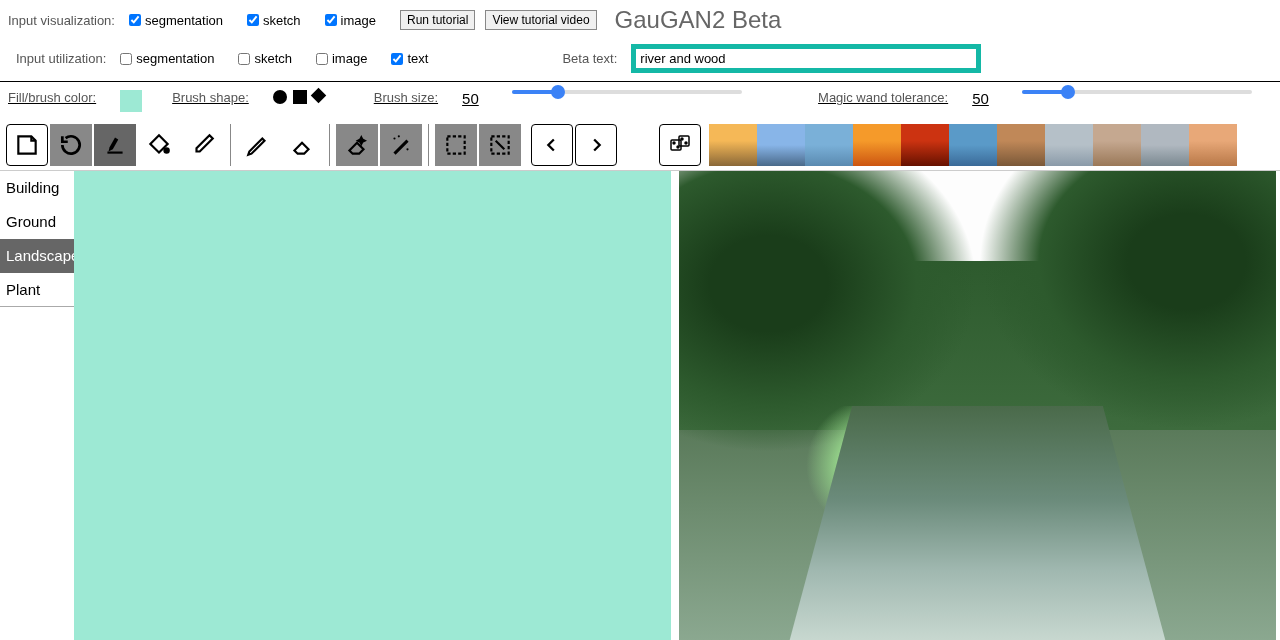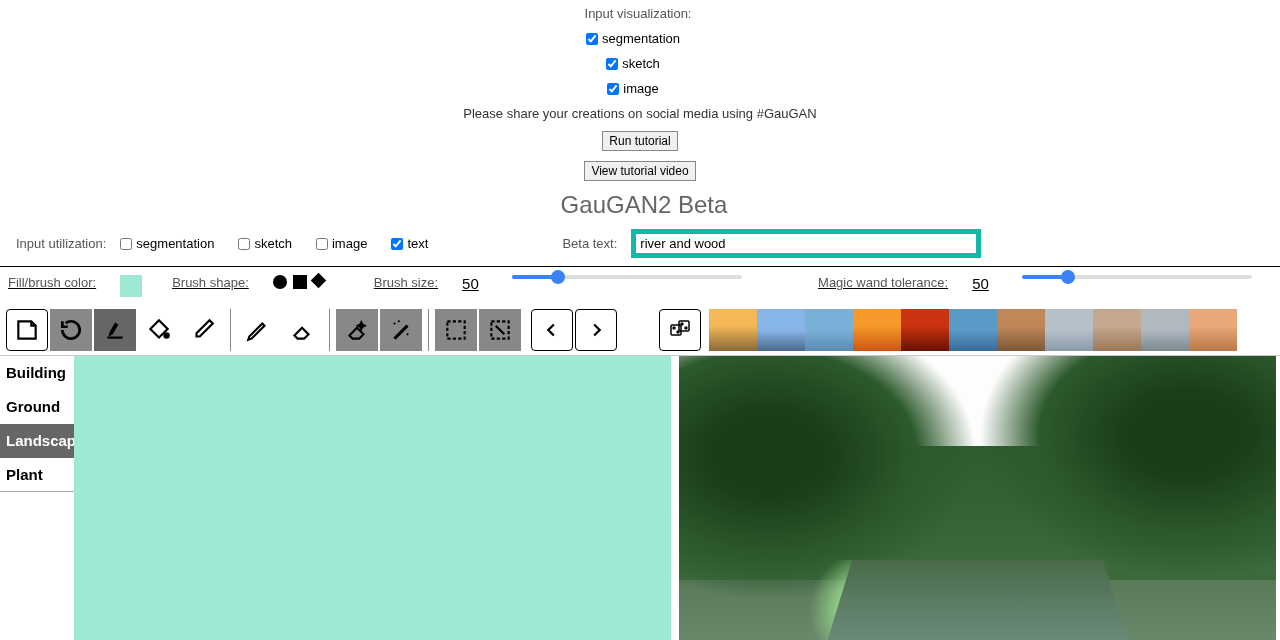--- a/index.html
+++ b/index.html
@@ -1,17 +1,17 @@
 <!DOCTYPE html>
 <html><head>
 <meta charset="utf-8">
 <style>
 * { margin: 0; padding: 0; box-sizing: border-box; }
 body { font-family: Arial, sans-serif; font-size: 13px; background: #fff; width: 1280px; height: 640px; overflow: hidden; }
-.top-row { display: flex; align-items: center; padding: 6px 8px; gap: 10px; flex-direction: column; }
+.top-row { display: flex; align-items: center; padding: 6px 8px; gap: 10px; }
 .label { color: #555; margin-right: 4px; }
 .chk-group { display: flex; align-items: center; gap: 4px; margin-right: 14px; }
 .chk-group input { width: 12px; height: 12px; }
 .promo { flex: 1; text-align: center; color: #333; }
 .btn { border: 1px solid #888; background: #f0f0f0; padding: 2px 6px; font-size: 12px; cursor: pointer; }
 .title { font-size: 24px; color: #666; margin-left: 8px; }
 .row2 { display: flex; align-items: center; padding: 4px 16px 8px; gap: 10px; border-bottom: 1px solid #000; }
 .text-input { width: 350px; border: 5px solid #14b8a6; padding: 2px 4px; font-size: 13px; }
 .settings-row { display: flex; align-items: flex-start; padding: 8px; gap: 20px; text-decoration: underline; }
 .color-swatch { width: 22px; height: 22px; background: #9de9d4; }
@@ -23,21 +23,21 @@
 .slider-fill { position: absolute; height: 100%; background: #3b82f6; border-radius: 2px; }
 .slider-thumb { position: absolute; width: 14px; height: 14px; background: #3b82f6; border-radius: 50%; top: -5px; transform: translateX(-50%); }
 .toolbar-row { display: flex; align-items: center; padding: 4px 6px; gap: 2px; border-bottom: 1px solid #ccc; }
 .tool-btn { width: 42px; height: 42px; display: flex; align-items: center; justify-content: center; cursor: pointer; border: 1px solid transparent; }
 .tool-btn.active { background: #888; }
 .tool-btn.selected { background: #666; }
 .tool-btn.boxed { border: 1px solid #000; border-radius: 4px; background: #fff; width: 42px; height: 42px; }
 .sep { width: 1px; height: 42px; background: #888; margin: 0 4px; }
 .thumb-strip { display: flex; gap: 0; margin-left: 6px; }
 .thumb { width: 48px; height: 42px; }
-.main-area { display: flex; height: 408px; font-weight: bold; }
+.main-area { display: flex; height: 470px; }
 .side-cats { width: 74px; display: flex; flex-direction: column; }
 .cat-item { padding: 8px 6px; font-size: 15px; cursor: pointer; border-bottom: 1px solid transparent; }
 .cat-item.last { border-bottom: 1px solid #aaa; }
 .cat-item.sel { background: #666; color: #fff; }
 .canvas-area { flex: 1; display: flex; gap: 8px; }
 .canvas-left { width: 597px; background: #9de9d4; }
 .canvas-right { width: 597px; background: linear-gradient(to bottom, #f8f8f8 0%, #f8f8f8 18%, #2d5a2d 18%, #3d6b3d 55%, #5a7a5a 55%, #8ba890 100%); position: relative; overflow: hidden; }
 .tree-layer { position: absolute; inset: 0; }
 .sky { position: absolute; top: 0; left: 0; right: 0; height: 90px; background: #fdfdfd; }
 .tree1 { position: absolute; top: 0; left: 0; width: 50%; height: 60%; background: radial-gradient(ellipse at 30% 40%, #1a3d1a 20%, #2d5a2d 50%, transparent 70%); }
@@ -56,21 +56,20 @@
       <span>segmentation</span>
     </label>
   <label class="chk-group">
       <input type="checkbox" checked="" style="">
       <span>sketch</span>
     </label>
   <label class="chk-group">
       <input type="checkbox" checked="" style="">
       <span>image</span>
     </label>
-  <span class="promo">Please share your creations on social media using #GauGAN</span>
   <button class="btn">Run tutorial</button>
   <button class="btn">View tutorial video</button>
   <span class="title">GauGAN2 Beta</span>
 </div>
 
 <div class="row2">
   <span class="label">Input utilization:</span>
   <label class="chk-group">
       <input type="checkbox" style="">
       <span>segmentation</span>

